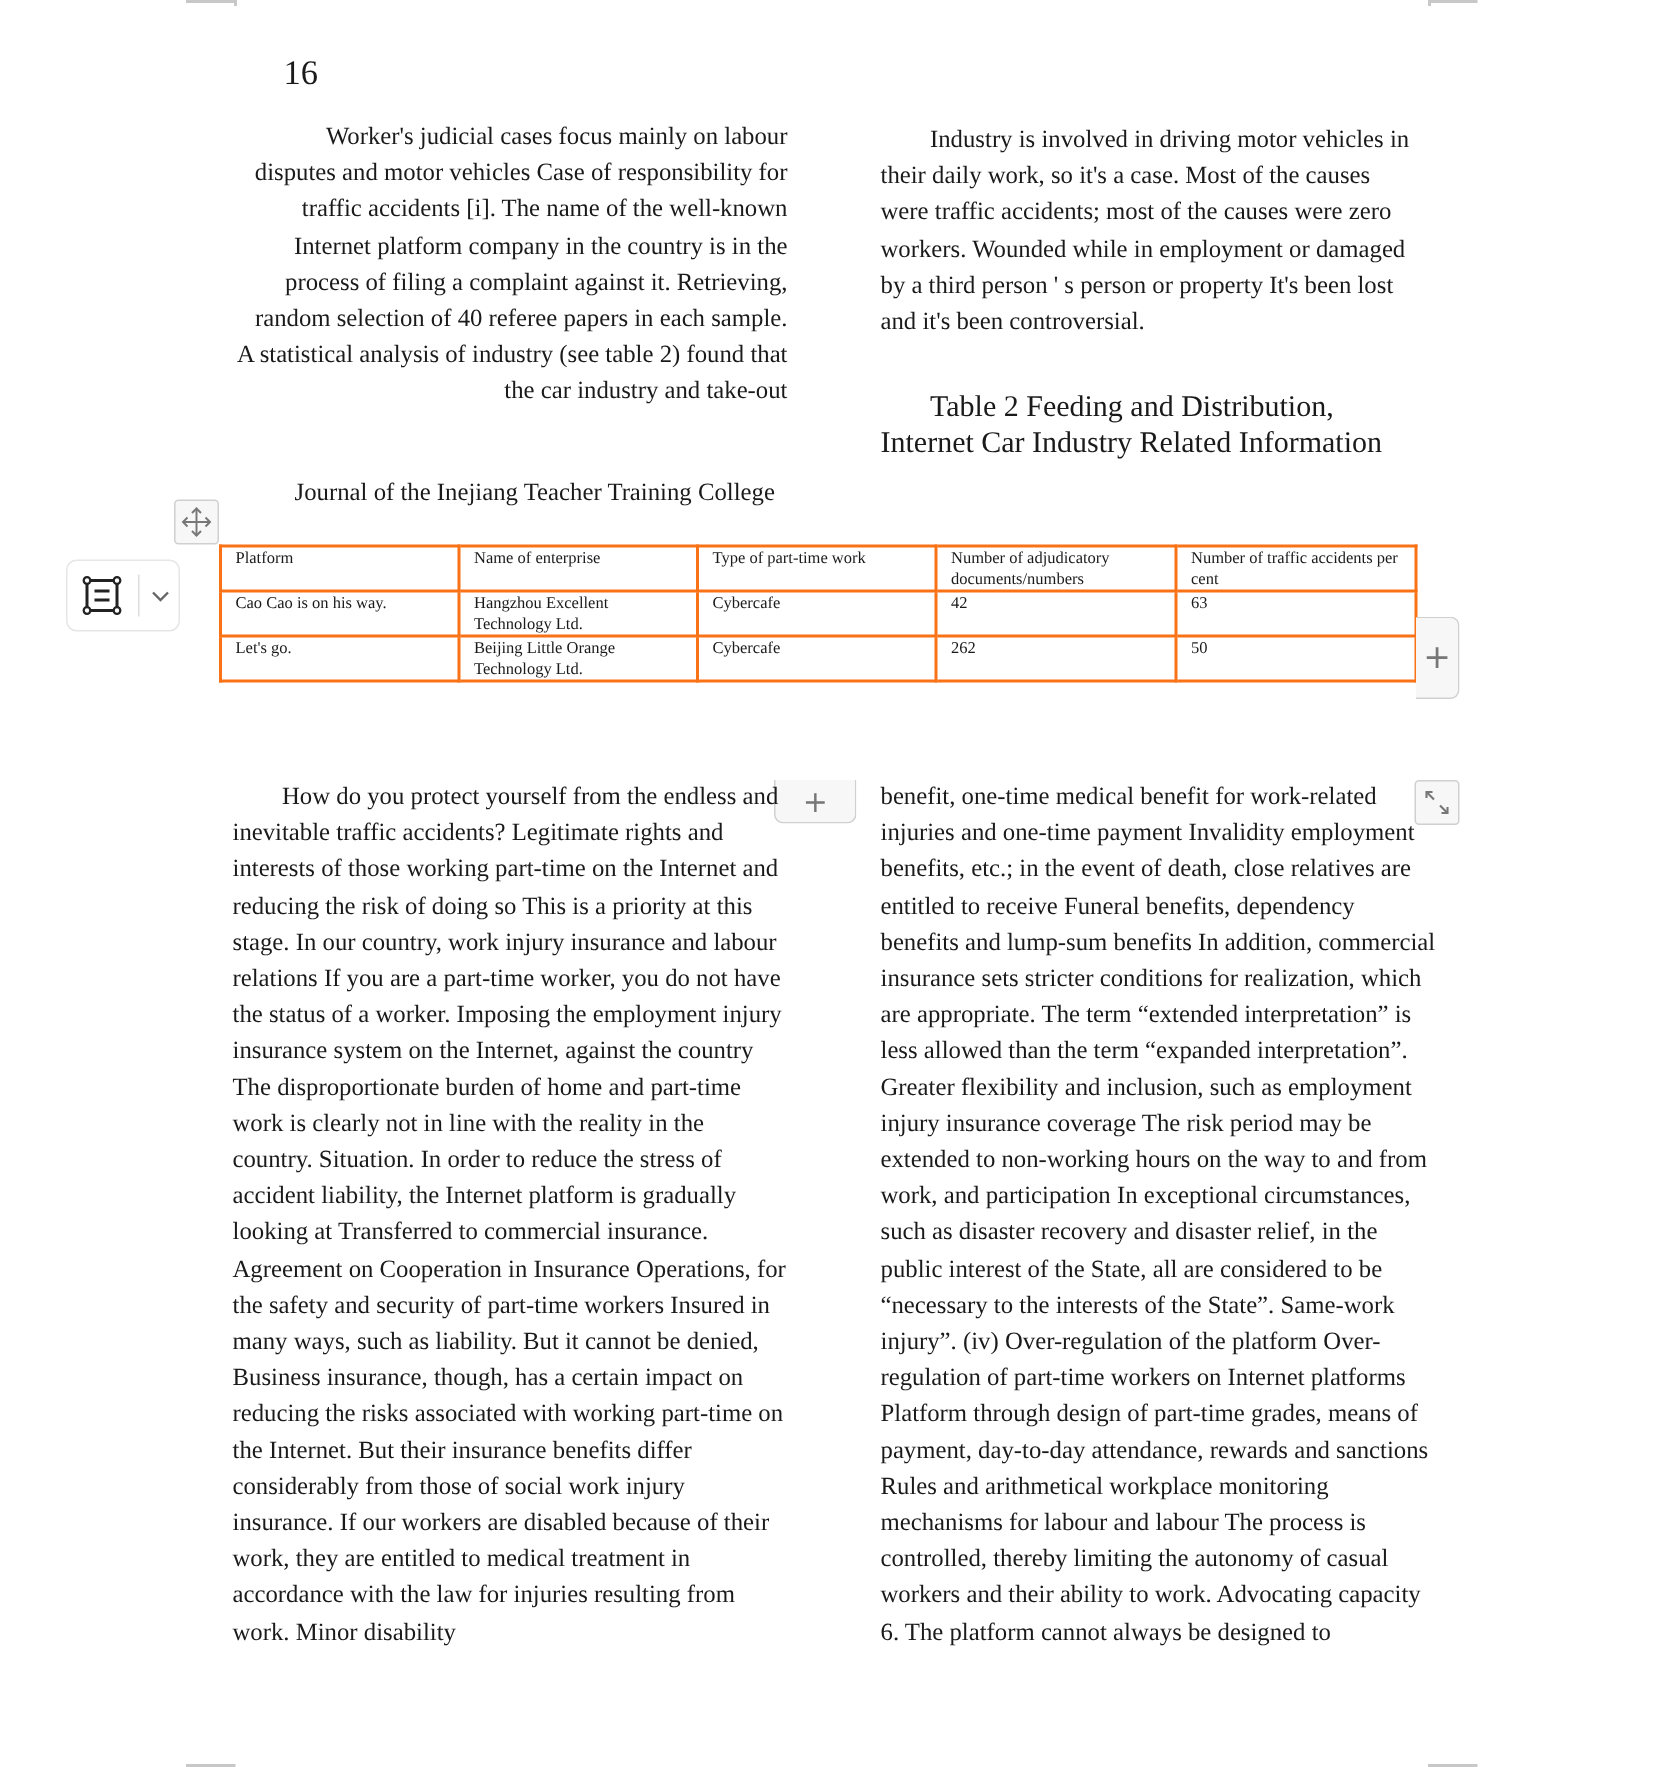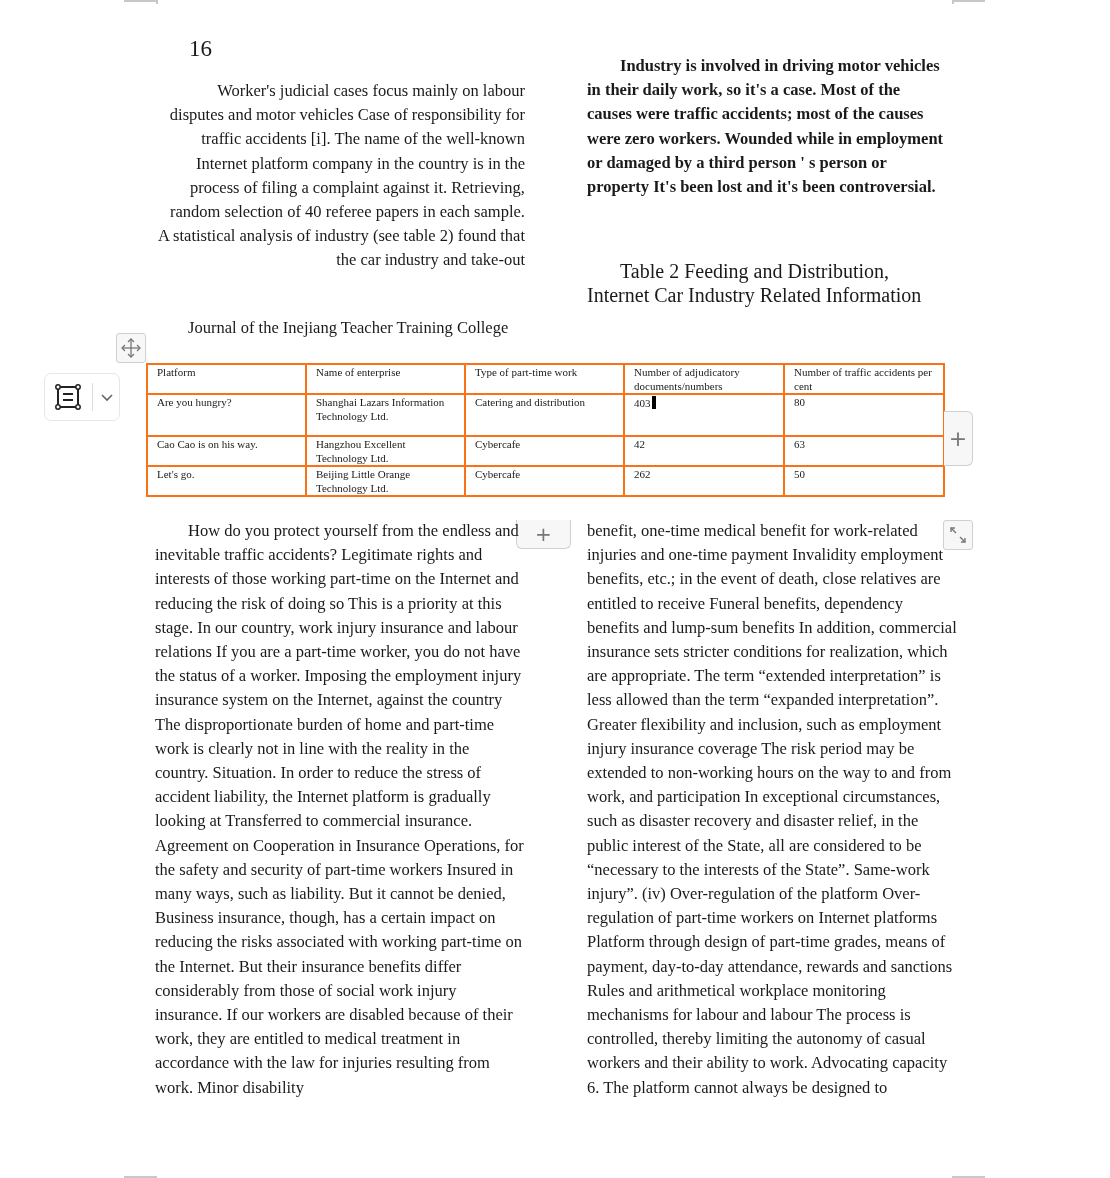--- a/index.html
+++ b/index.html
@@ -4,23 +4,23 @@
 <style>
   html, body { margin:0; padding:0; background:#ffffff; }
   body { width:1110px; height:1178px; position:relative; overflow:hidden;
          font-family:"Liberation Serif", "DejaVu Serif", serif; color:#1a1a1a; }
   .corner { position:absolute; background:#c8c8c8; }
   .page-num { position:absolute; left:189px; top:36px; font-size:23px; }
   .col { position:absolute; font-size:16.5px; line-height:24.2px; }
   .col p { margin:0; }
   .indent { text-indent:33px; }
   .col-left-top { left:155px; top:79px; width:370px;text-align:right; }
-  .col-right-top { left:587px; top:54px; width:360px;font-weight:bold; }
+  .col-right-top { left:587px; top:81px; width:360px; }
   .caption { position:absolute; left:587px; top:259px; width:360px; font-size:20px; line-height:24.2px; text-indent:33px; }
-  .journal { position:absolute; left:155px; top:315px; width:370px; font-size:16.5px; line-height:26px; text-indent:33px; }
+  .journal { position:absolute; left:155px; top:315px; width:370px; font-size:16.5px; line-height:26px; text-indent:33px;text-align:center; }
   table.data { position:absolute; left:146px; top:363px; width:797px; border-collapse:collapse; table-layout:fixed;
                font-family:"Liberation Serif", serif; font-size:11px; line-height:13.5px; }
   table.data td, table.data th { border:2px solid #f97316; vertical-align:top; text-align:left; font-weight:normal;
                padding:1px 9px 0 9px; overflow:hidden; }
   table.data tr.h { height:28px; }
   table.data tr.r1 { height:42px; }
   table.data tr.r2 { height:28px; }
   table.data tr.r3 { height:28px; }
   table.data tr.r4 { height:22px; }
   .cursor { display:inline-block; width:4px; height:13px; background:#000; vertical-align:-2px; margin-left:1px; }
@@ -98,27 +98,20 @@
       <col style="width:160px">
   </colgroup>
   <tbody>
       <tr class="h">
     <th>Platform</th>
     <th>Name of enterprise</th>
     <th>Type of part-time work</th>
     <th>Number of adjudicatory documents/numbers</th>
     <th>Number of traffic accidents per cent</th>
   </tr>
-  <tr class="r1">
-    <td>Are you hungry?</td>
-    <td>Shanghai Lazars Information Technology Ltd.</td>
-    <td>Catering and distribution</td>
-    <td><span>403</span><span class="cursor"></span></td>
-    <td>80</td>
-  </tr>
   <tr class="r3">
     <td>Cao Cao is on his way.</td>
     <td>Hangzhou Excellent Technology Ltd.</td>
     <td>Cybercafe</td>
     <td>42</td>
     <td>63</td>
   </tr>
   <tr class="r4">
     <td>Let's go.</td>
     <td>Beijing Little Orange Technology Ltd.</td>

